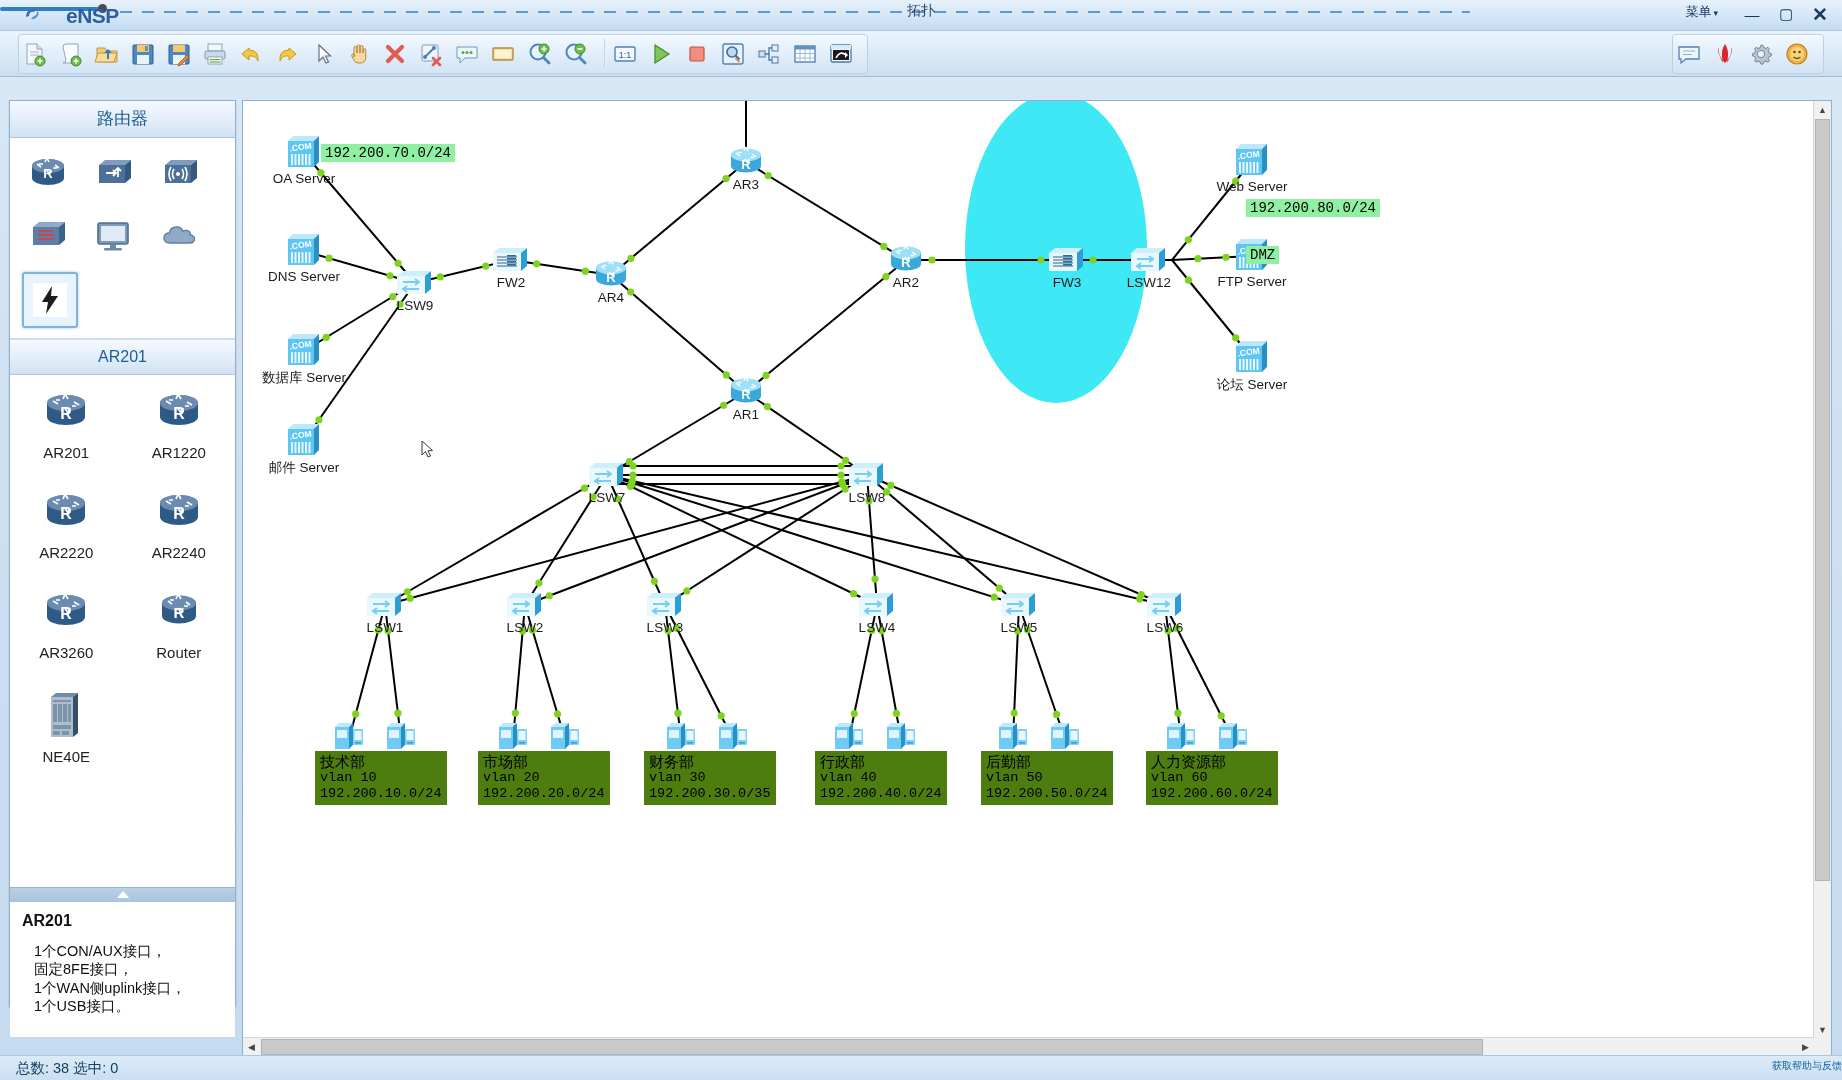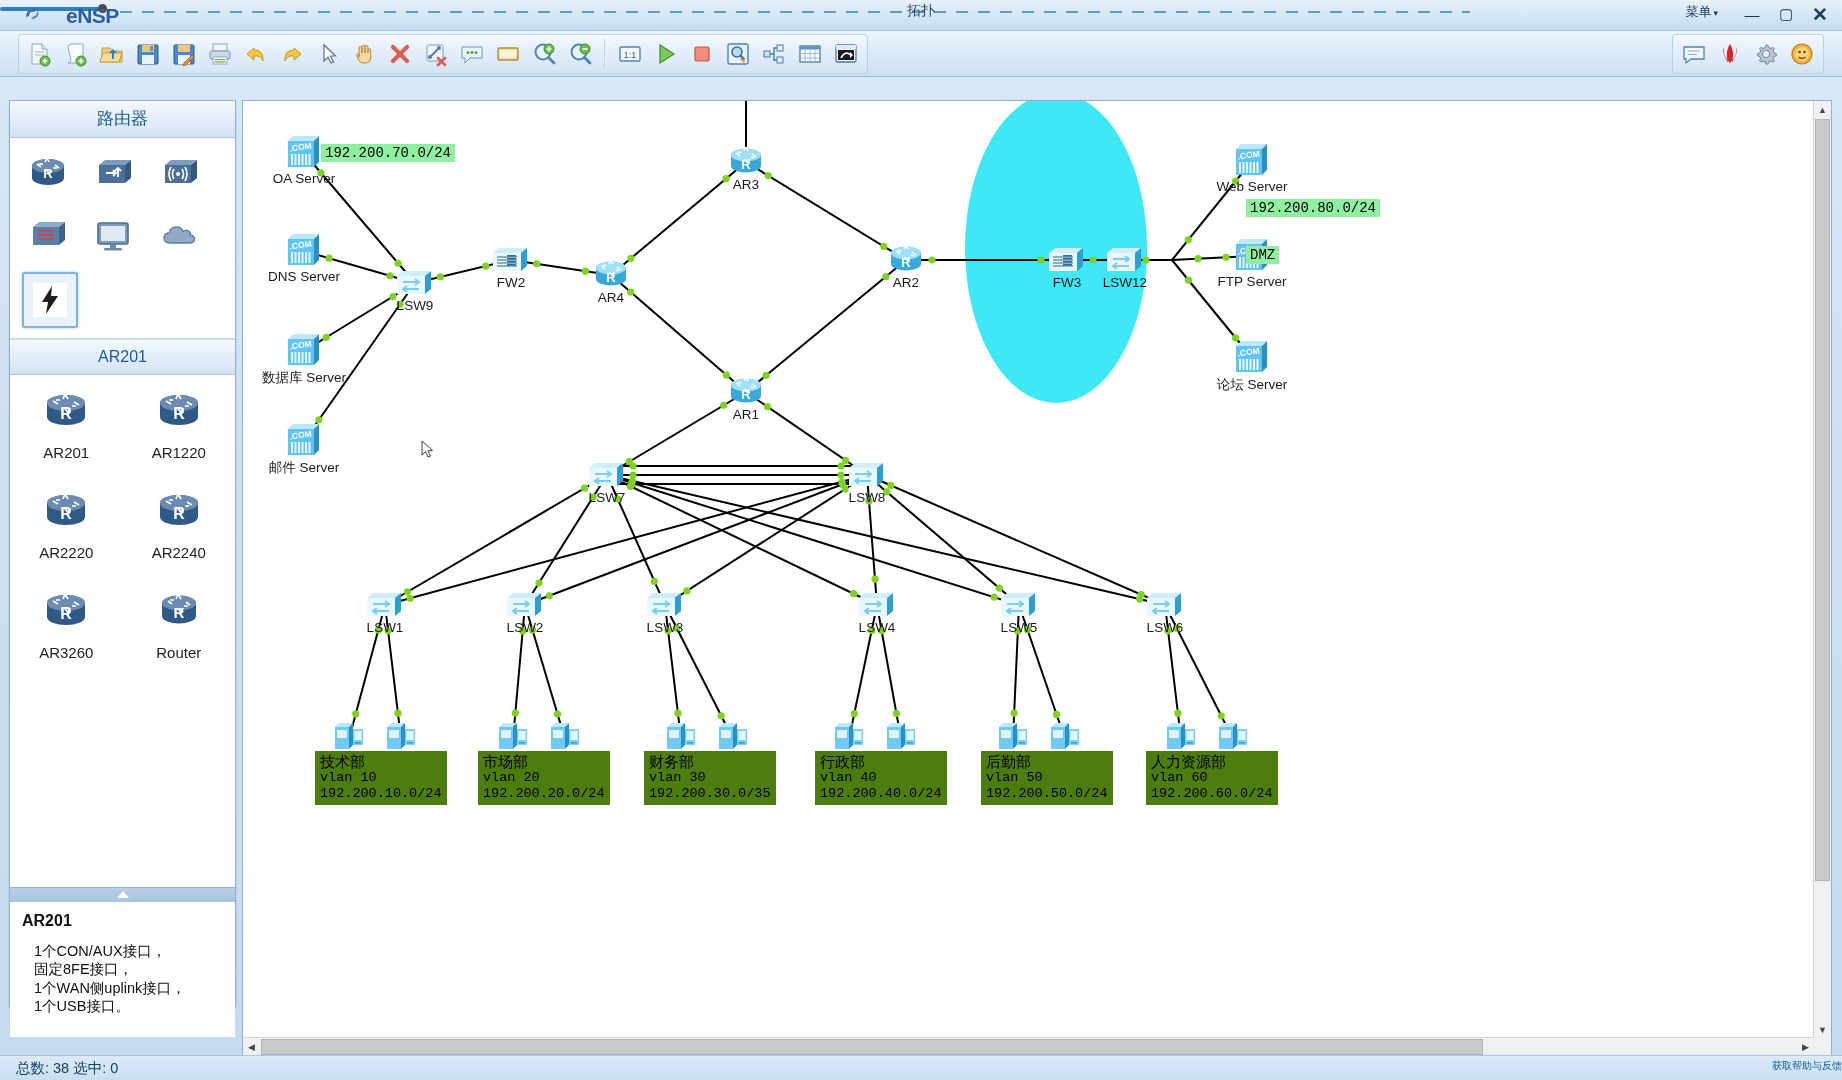--- a/index.html
+++ b/index.html
@@ -35,21 +35,21 @@
   
   .toolbar{position:absolute;left:0;top:31px;width:1842px;height:45px;
     background:linear-gradient(180deg,#eaf4fd 0%,#dbeaf8 50%,#cbdff2 100%);
     border-bottom:1px solid #9fbdda;}
   .tb-group{position:absolute;top:3px;display:flex;align-items:center;height:38px;
     border:1px solid #b8cfe6;border-radius:4px;
     background:linear-gradient(180deg,#f2f8fe 0%,#e2eefa 50%,#d3e4f5 100%);
     padding:0 3px;box-shadow:0 1px 1px rgba(255,255,255,.7) inset;}
   .tb-left{left:18px;}
   .tb-right{right:18px;}
-  .tbi{width:36px;height:34px;display:flex;align-items:center;justify-content:center;
+  .tbi{width:36px;height:34px;display:flex;align-items:center;
     cursor:pointer;border-radius:3px;position:relative;}
   .tb-sep2{width:2px;height:30px;
     background:linear-gradient(90deg,#aec6de,#ffffff);margin:0 6px;}
 
   
   .sidepanel{position:absolute;left:9px;top:100px;width:225px;height:905px;
     background:#fff;border:1px solid #8fb0cf;
     box-shadow:0 1px 2px rgba(0,0,0,.15);}
   .sp-head{height:36px;line-height:36px;text-align:center;font-size:17px;color:#1d5c96;
     background:linear-gradient(180deg,#f4f9fe 0%,#e3eef9 50%,#d2e2f3 100%);
@@ -506,20 +506,38 @@
           <ellipse cx="25" cy="14" rx="17" ry="7.5" fill="#6b8cb0"></ellipse>
           <g stroke="#fff" stroke-width="1.6" fill="none">
             <path d="M18 15 l-4-3 M16 11 h4"></path>
               <path d="M32 13 l4 3 M34 17 h-4"></path>
             <path d="M22 10 l2-5 M24 5 l3 5"></path>
               <path d="M29 19 l-2 5 M27 24 l-3-5"></path>
           </g>
           <text x="25" y="29" font-size="15" font-family="Liberation Sans" text-anchor="middle" fill="#fff" font-weight="bold">R</text>
         </svg>
         <div class="ml">Router</div>
+      </div>
+      <div class="modelcell">
+        <svg width="50" height="56" viewBox="0 0 50 56">
+          <path d="M10 8 l5-4 h22 l-5 4 z" fill="#6e8daa"></path>
+          <rect x="10" y="8" width="22" height="40" fill="#aebecd"></rect>
+          <path d="M32 48 l5-4 V4 l-5 4 z" fill="#36506b"></path>
+          <g fill="#7d93a8">
+            <rect x="12" y="11" width="18" height="2"></rect>
+            <rect x="12" y="15" width="4" height="18"></rect>
+              <rect x="17" y="15" width="4" height="18"></rect>
+            <rect x="22" y="15" width="4" height="18"></rect>
+              <rect x="27" y="15" width="3" height="18"></rect>
+            <rect x="12" y="36" width="18" height="4"></rect>
+            <rect x="12" y="42" width="7" height="4"></rect>
+              <rect x="21" y="42" width="7" height="4"></rect>
+          </g>
+        </svg>
+        <div class="ml">NE40E</div>
       </div>
     </div>
 
     <div class="sp-footbar"></div>
 
     <div class="sp-desc">
       <h4>AR201</h4>
       <p>1个CON/AUX接口，
 固定8FE接口，
 1个WAN侧uplink接口，
@@ -811,21 +829,21 @@
         <line x1="10" y1="22" x2="30" y2="22"></line>
                   <line x1="10" y1="25" x2="30" y2="25"></line>
       </g>
       <g fill="#2b6f96">
         <rect x="20" y="14" width="9" height="1.6"></rect>
                   <rect x="20" y="17" width="9" height="1.6"></rect>
         <rect x="20" y="20" width="9" height="1.6"></rect>
                   <rect x="20" y="23" width="9" height="1.6"></rect>
       </g>
     </svg></span><span class="nlabel" style="left:24px;top:34px;">FW3</span></div>
-          <div class="node" style="left: 858px; top: 140px;"><span><svg width="48" height="38" viewBox="0 0 48 38">
+          <div class="node" style="left: 882px; top: 140px;"><span><svg width="48" height="38" viewBox="0 0 48 38">
       <path d="M6 12 l6-5 h28 l-6 5 z" fill="#cfeefc"></path>
       <rect x="6" y="12" width="28" height="18" fill="#e8f8ff"></rect>
       <path d="M34 30 l6-5 v-18 l-6 5 z" fill="#2b9fd4"></path>
       <g stroke="#79cdee" stroke-width="2" fill="none">
         <path d="M12 18 h16"></path>
                   <path d="M24 15 l4 3 l-4 3"></path>
         <path d="M28 25 h-16"></path>
                   <path d="M16 22 l-4 3 l4 3"></path>
       </g>
     </svg></span><span class="nlabel" style="left:24px;top:34px;">LSW12</span></div>

